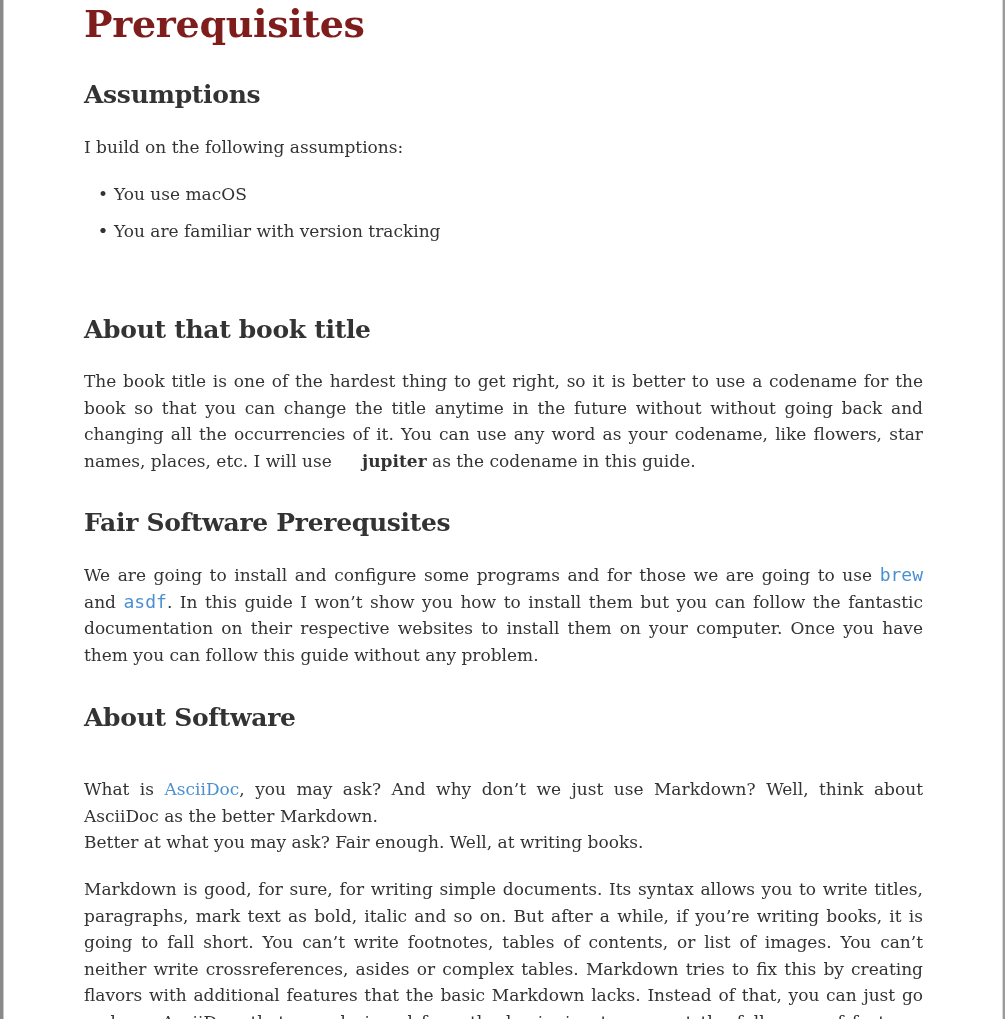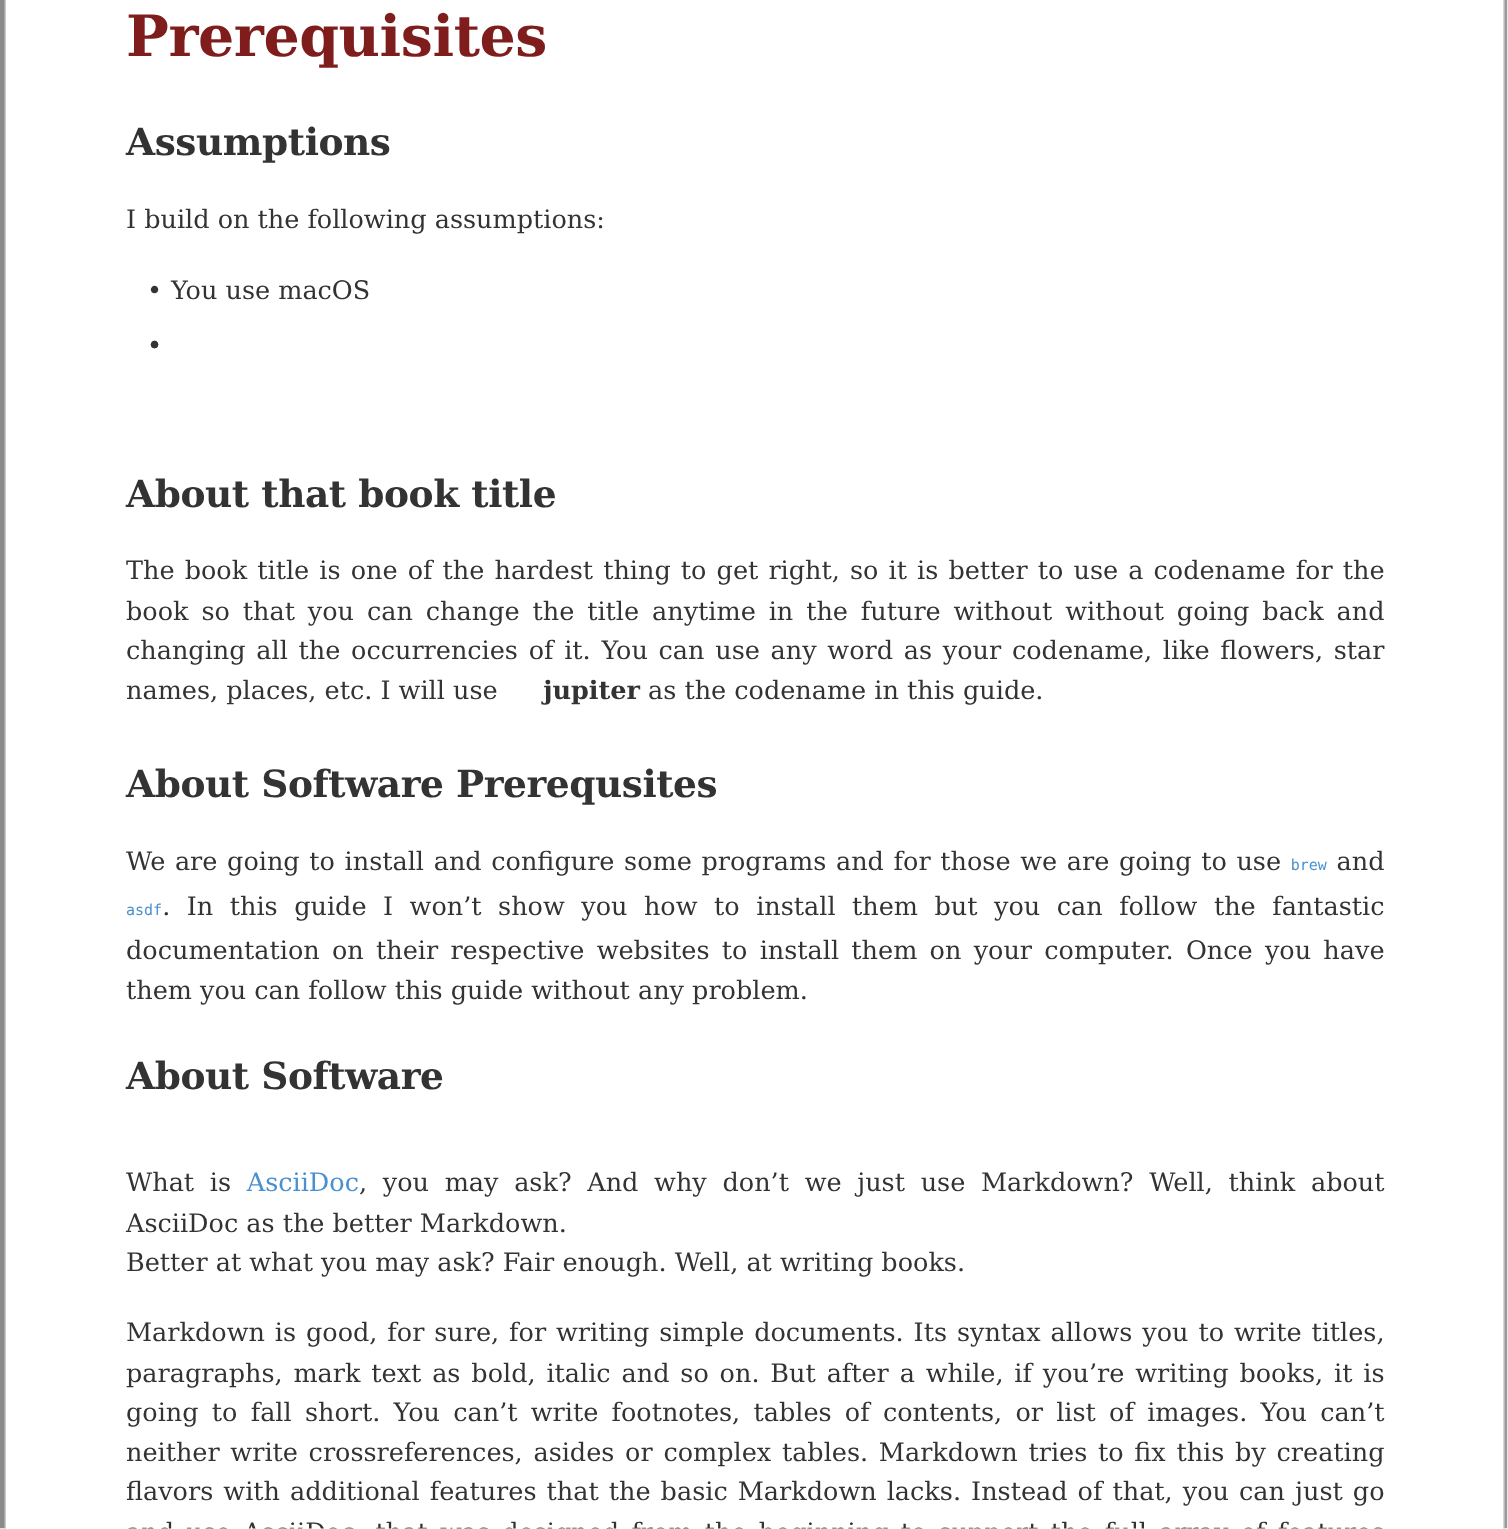--- a/index.html
+++ b/index.html
@@ -75,21 +75,21 @@
       position: absolute;
       left: 0;
       top: 0;
     }
     a.link {
       color: #4a90d0;
       text-decoration: none;
     }
     code.inline {
       font-family: "DejaVu Sans Mono", "Liberation Mono", monospace;
-      font-size: 10px;
+      font-size: 18px;
       color: #4a90d0;
     }
     strong { font-weight: bold; margin-left: 25px; }
 
     #h-prereq { position: absolute; top: 0; }
     #h-assumptions { position: absolute; top: 75px; }
     #p-assumptions-intro { position: absolute; top: 134px; }
     #assumptions-list { position: absolute; top: 181px; }
     #h-booktitle { position: absolute; top: 310px; }
     #p-booktitle { position: absolute; top: 368px; width: 839px; }
@@ -117,28 +117,29 @@
   <ul id="assumptions-list">
     <li>
       <span class="bullet">•</span>
       <span>You use macOS</span>
     </li>
     <li>
       <span class="bullet">•</span>
     </li>
     <li>
       <span class="bullet">•</span>
+      <span>You are familiar with version tracking</span>
     </li>
   </ul>
 
   <h2 id="h-booktitle">About that book title</h2>
 
   <p id="p-booktitle"><span>The book title is one of the hardest thing to get right, so it is better to use a codename for the book so that you can change the title anytime in the future without without going back and changing all the occurrencies of it. You can use any word as your codename, like flowers, star names, places, etc. I will use </span><strong>jupiter</strong><span> as the codename in this guide.</span></p>
 
-  <h2 id="h-software">About Software Prerequsites</h2>
+  <h2 id="h-software">Fair Software Prerequsites</h2>
 
   <p id="p-software"><span>We are going to install and configure some programs and for those we are going to use </span><a class="link"><code class="inline">brew</code></a><span> and </span><a class="link"><code class="inline">asdf</code></a><span>. In this guide I won’t show you how to install them but you can follow the fantastic documentation on their respective websites to install them on your computer. Once you have them you can follow this guide without any problem.</span></p>
 
   <h2 id="h-asciidoc">About Software</h2>
 
   <p id="p-asciidoc-1"><span>What is </span><a class="link">AsciiDoc</a><span>, you may ask? And why don’t we just use Markdown? Well, think about AsciiDoc as the better Markdown.</span></p>
 
   <p id="p-asciidoc-2">Better at what you may ask? Fair enough. Well, at writing books.</p>
 
   <p id="p-asciidoc-3">Markdown is good, for sure, for writing simple documents. Its syntax allows you to write titles, paragraphs, mark text as bold, italic and so on. But after a while, if you’re writing books, it is going to fall short. You can’t write footnotes, tables of contents, or list of images. You can’t neither write crossreferences, asides or complex tables. Markdown tries to fix this by creating flavors with additional features that the basic Markdown lacks. Instead of that, you can just go and use AsciiDoc, that was designed from the beginning to support the full array of features required to write a book.</p>

